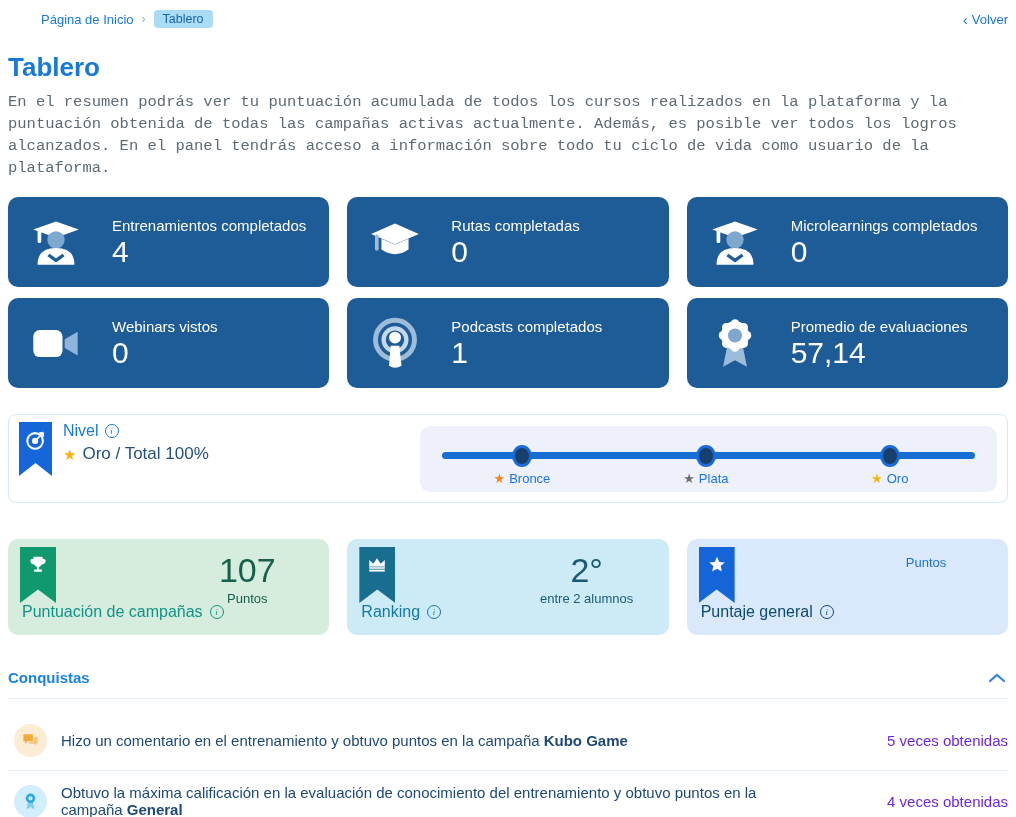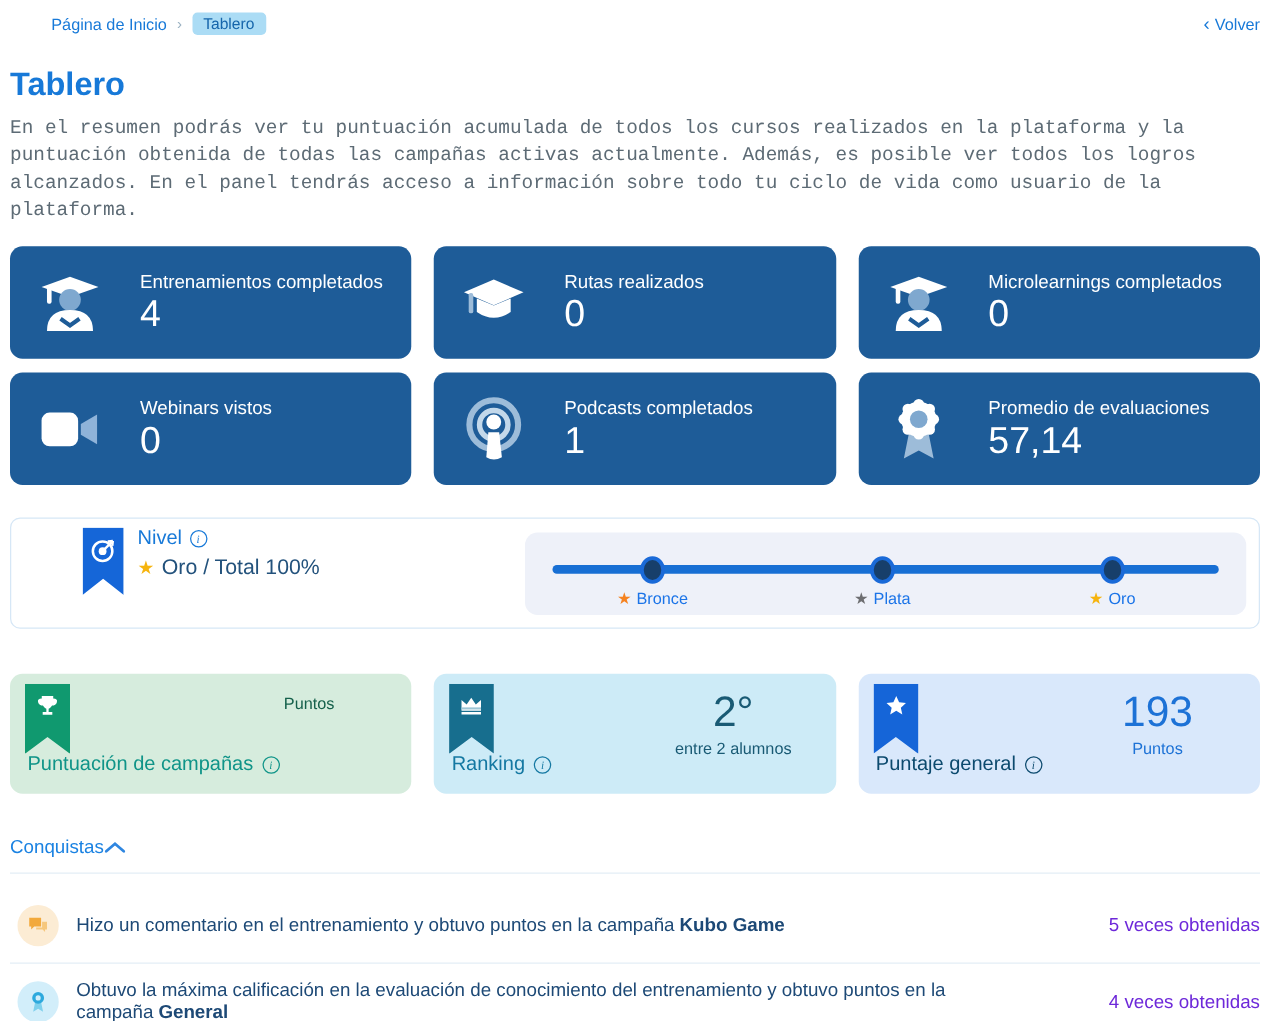--- a/index.html
+++ b/index.html
@@ -28,21 +28,21 @@
   .stats-grid { display:grid; grid-template-columns:repeat(3,1fr); gap:11px 18px; margin-top:18px; }
   .stat-card { background:#1e5c98; border-radius:10px; height:90px; display:flex; align-items:center; padding:0 18px 0 22px; color:#fff; }
   .stat-icon { width:52px; height:52px; flex:0 0 52px; margin-right:30px; display:flex; align-items:center; justify-content:center; }
   .stat-icon svg { width:52px; height:52px; }
   .stat-label { font-size:15px; }
   .stat-value { font-size:30px; font-weight:400; margin-top:1px; line-height:1.1; }
 
   
   .level-panel { margin-top:26px; border:1px solid #d6e7f6; border-radius:8px; padding:7px 10px 6px 10px; display:flex; justify-content:space-between; min-height:89px; }
   .level-left { display:flex; flex-direction:column; justify-content:space-between; }
-  .level-top { display:flex;margin-left:47px; }
+  .level-top { display:flex; }
   .bookmark { width:33px; height:54px; background:#1566d8; clip-path:polygon(0 0,100% 0,100% 100%,50% 76%,0 100%); display:flex; justify-content:center; padding-top:7px; }
   .bookmark svg { width:22px; height:22px; }
   .level-info { margin-left:11px; }
   .level-name { color:#1779d8; font-size:16px; display:flex; align-items:center; gap:6px; }
   .level-current { color:#23527c; font-size:17px; margin-top:4px; display:flex; align-items:center; gap:6px; }
   .star { font-size:15px; line-height:1; }
   .star.gold { color:#f6b40e; } .star.orange { color:#f58220; } .star.gray { color:#6d6e71; }
   .level-pending { font-size:12.5px; color:#33475a; margin-top:6px; }
   .info-badge { width:14px; height:14px; border:1px solid currentColor; border-radius:50%; font-size:9px; display:inline-flex; align-items:center; justify-content:center; font-style:italic; font-family:"Liberation Serif",serif; cursor:pointer; }
 
@@ -71,21 +71,21 @@
   .sc-cyan .bookmark { background:#176e8e; }
   .sc-cyan .score-label { color:#1478a2; }
   .sc-cyan .score-value { color:#195a74; }
   .sc-blue { background:#d9e8fb; }
   .sc-blue .bookmark { background:#1565d8; }
   .sc-blue .score-label { color:#0c4a6e;text-align:center; }
   .sc-blue .score-value { color:#1d72d6; }
 
   
   .conq { margin-top:30px; }
-  .conq-header { display:flex; align-items:center; padding:4px 2px 12px 0; }
+  .conq-header { display:flex; justify-content:space-between; align-items:center; padding:4px 2px 12px 0;font-weight:bold; }
   .conq-title { color:#1a82e2; font-size:15px; }
   .conq-chevron { cursor:pointer; display:flex; }
   .conq-rows { border-top:1px solid #e4eef6; padding-top:12px; }
   .conq-row { display:flex; align-items:center; padding:13px 0 13px 6px; border-bottom:1px solid #e4eef6; }
   .conq-icon { width:33px; height:33px; border-radius:50%; flex:0 0 33px; display:flex; align-items:center; justify-content:center; margin-right:14px; }
   .ci-cream { background:#fcecd4; }
   .ci-blue { background:#d2eefa; }
   .conq-text { flex:1; color:#1d4976; font-size:15px; }
   .conq-text b { margin-left:4px; }
   .conq-count { color:#6d28d9; font-size:15px; white-space:nowrap; margin-left:20px; }
@@ -130,21 +130,21 @@
 
     <div class="stat-card">
       <span class="stat-icon">
         <svg viewBox="0 0 48 48">
             <polygon points="24,7 46,16.5 24,26 2,16.5" fill="#fff"></polygon>
             <path d="M11.5 21 v10 q12.5 8.5 25 0 v-10 l-12.5 5.3 z" fill="#fff"></path>
             <rect x="5.5" y="17" width="3.4" height="15" rx="1.6" fill="#9dbcd9"></rect>
           </svg>
       </span>
       <div class="stat-text">
-        <div class="stat-label">Rutas realizados</div>
+        <div class="stat-label">Rutas completadas</div>
         <div class="stat-value">0</div>
       </div>
     </div>
 
     <div class="stat-card">
       <span class="stat-icon">
         <svg viewBox="0 0 48 48">
             <polygon points="24,5 45,12.5 24,20 3,12.5" fill="#fff"></polygon>
             <rect x="7" y="12" width="3.4" height="13" rx="1.5" fill="#fff"></rect>
             <circle cx="24" cy="22" r="8" fill="#7fa8cf"></circle>
@@ -261,20 +261,21 @@
       <div class="bookmark">
         <svg viewBox="0 0 24 24" fill="#fff">
             <path d="M7 3h10v2.2c2.6 0 3.8 1 3.2 3.2-.5 1.9-2.2 3-4.2 3-.8 1.4-1.9 2.4-3 2.7V17h3.2v2.4H7.8V17H11v-2.9c-1.1-.3-2.2-1.3-3-2.7-2 0-3.7-1.1-4.2-3C3.2 6.2 4.4 5.2 7 5.2z"></path>
           </svg>
       </div>
       <div class="score-label">
         <span>Puntuación de campañas</span>
         <span class="info-badge">i</span>
       </div>
       <div class="score-value">
+        <div class="score-big">107</div>
         <div class="score-unit">Puntos</div>
       </div>
     </div>
 
     <div class="score-card sc-cyan">
       <div class="bookmark">
         <svg viewBox="0 0 24 24">
             <path d="M3.5 6.5l4.5 4 4-6 4 6 4.5-4v9.5H3.5z" fill="#fff"></path>
             <rect x="3.5" y="13" width="17" height="1.8" fill="#9dc6d6"></rect>
             <rect x="3.5" y="17" width="17" height="2.2" fill="#fff"></rect>
@@ -294,21 +295,20 @@
       <div class="bookmark">
         <svg viewBox="0 0 24 24">
             <path d="M12 3l2.5 5.6 6 .6-4.5 4 1.3 5.9L12 16l-5.3 3.1 1.3-5.9-4.5-4 6-.6z" fill="#fff"></path>
           </svg>
       </div>
       <div class="score-label">
         <span>Puntaje general</span>
         <span class="info-badge">i</span>
       </div>
       <div class="score-value">
-        <div class="score-big">193</div>
         <div class="score-unit">Puntos</div>
       </div>
     </div>
 
   </div>
 
   <div class="conq">
     <div class="conq-header">
       <span class="conq-title">Conquistas</span>
       <span class="conq-chevron">

